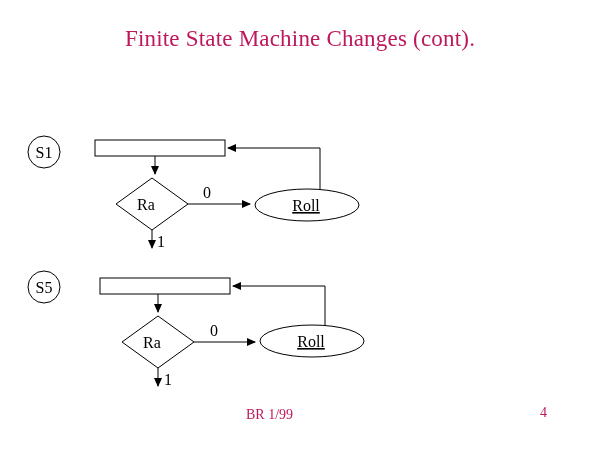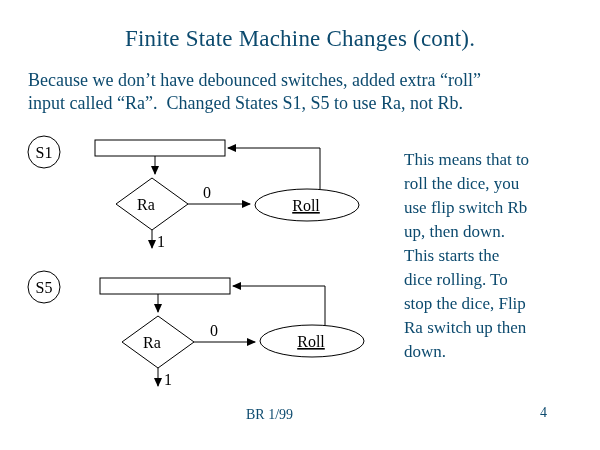--- a/index.html
+++ b/index.html
@@ -1,18 +1,18 @@
 <!DOCTYPE html>
 <html><head>
 <meta charset="utf-8">
 <style>
   html,body{margin:0;padding:0;background:#888;}
   .slide{
     position:relative;width:600px;height:450px;background:#ffffff;
-    font-family:"Liberation Serif","DejaVu Serif",serif;color:#0c4a6e;
+    font-family:"Liberation Serif","DejaVu Serif",serif;color:#be185d;
     overflow:hidden;margin:0 auto;
   }
   .title{
     position:absolute;left:0;top:26px;width:600px;text-align:center;
     font-size:23px;letter-spacing:0.2px;
   }
   .intro{
     position:absolute;left:28px;top:69px;width:550px;
     font-size:18px;line-height:23px;white-space:pre-wrap;
   }
@@ -35,22 +35,20 @@
   .edge{stroke:#000;stroke-width:1;fill:none;}
 </style>
 </head>
 <body>
 
 <div class="slide">
 
   <div class="title"></div>
   <div class="title">Finite State Machine Changes (cont).</div>
 
-  <div class="intro">Because we don’t have debounced switches, added extra “roll”
-input called “Ra”.  Changed States S1, S5 to use Ra, not Rb.</div>
 
   <svg class="diagram" width="600" height="450" viewBox="0 0 600 450">
     <defs>
       <marker id="arrow" markerWidth="9" markerHeight="8" refX="8" refY="4" orient="auto" markerUnits="userSpaceOnUse">
         <path d="M0,0 L9,4 L0,8 z" fill="#000"></path>
       </marker>
     </defs>
 
     <g>
       <circle class="shape" cx="44" cy="152" r="16"></circle>
@@ -94,26 +92,17 @@
       <text x="311" y="347" text-anchor="middle" font-size="16" text-decoration="underline">Roll</text>
 
       <line class="edge" x1="325" y1="325" x2="325" y2="286"></line>
       <line class="edge" x1="325" y1="286" x2="233" y2="286" marker-end="url(#arrow)"></line>
 
       <line class="edge" x1="158" y1="368" x2="158" y2="386" marker-end="url(#arrow)"></line>
       <text x="168" y="385" text-anchor="middle" font-size="16">1</text>
     </g>
   </svg>
 
-  <div class="side-text">This means that to
-roll the dice, you
-use flip switch Rb
-up, then down.
-This starts the
-dice rolling. To
-stop the dice, Flip
-Ra switch up then
-down.</div>
 
   <div class="footer">BR 1/99</div>
   <div class="page-number">4</div>
 
 </div>
 
 </body></html>

